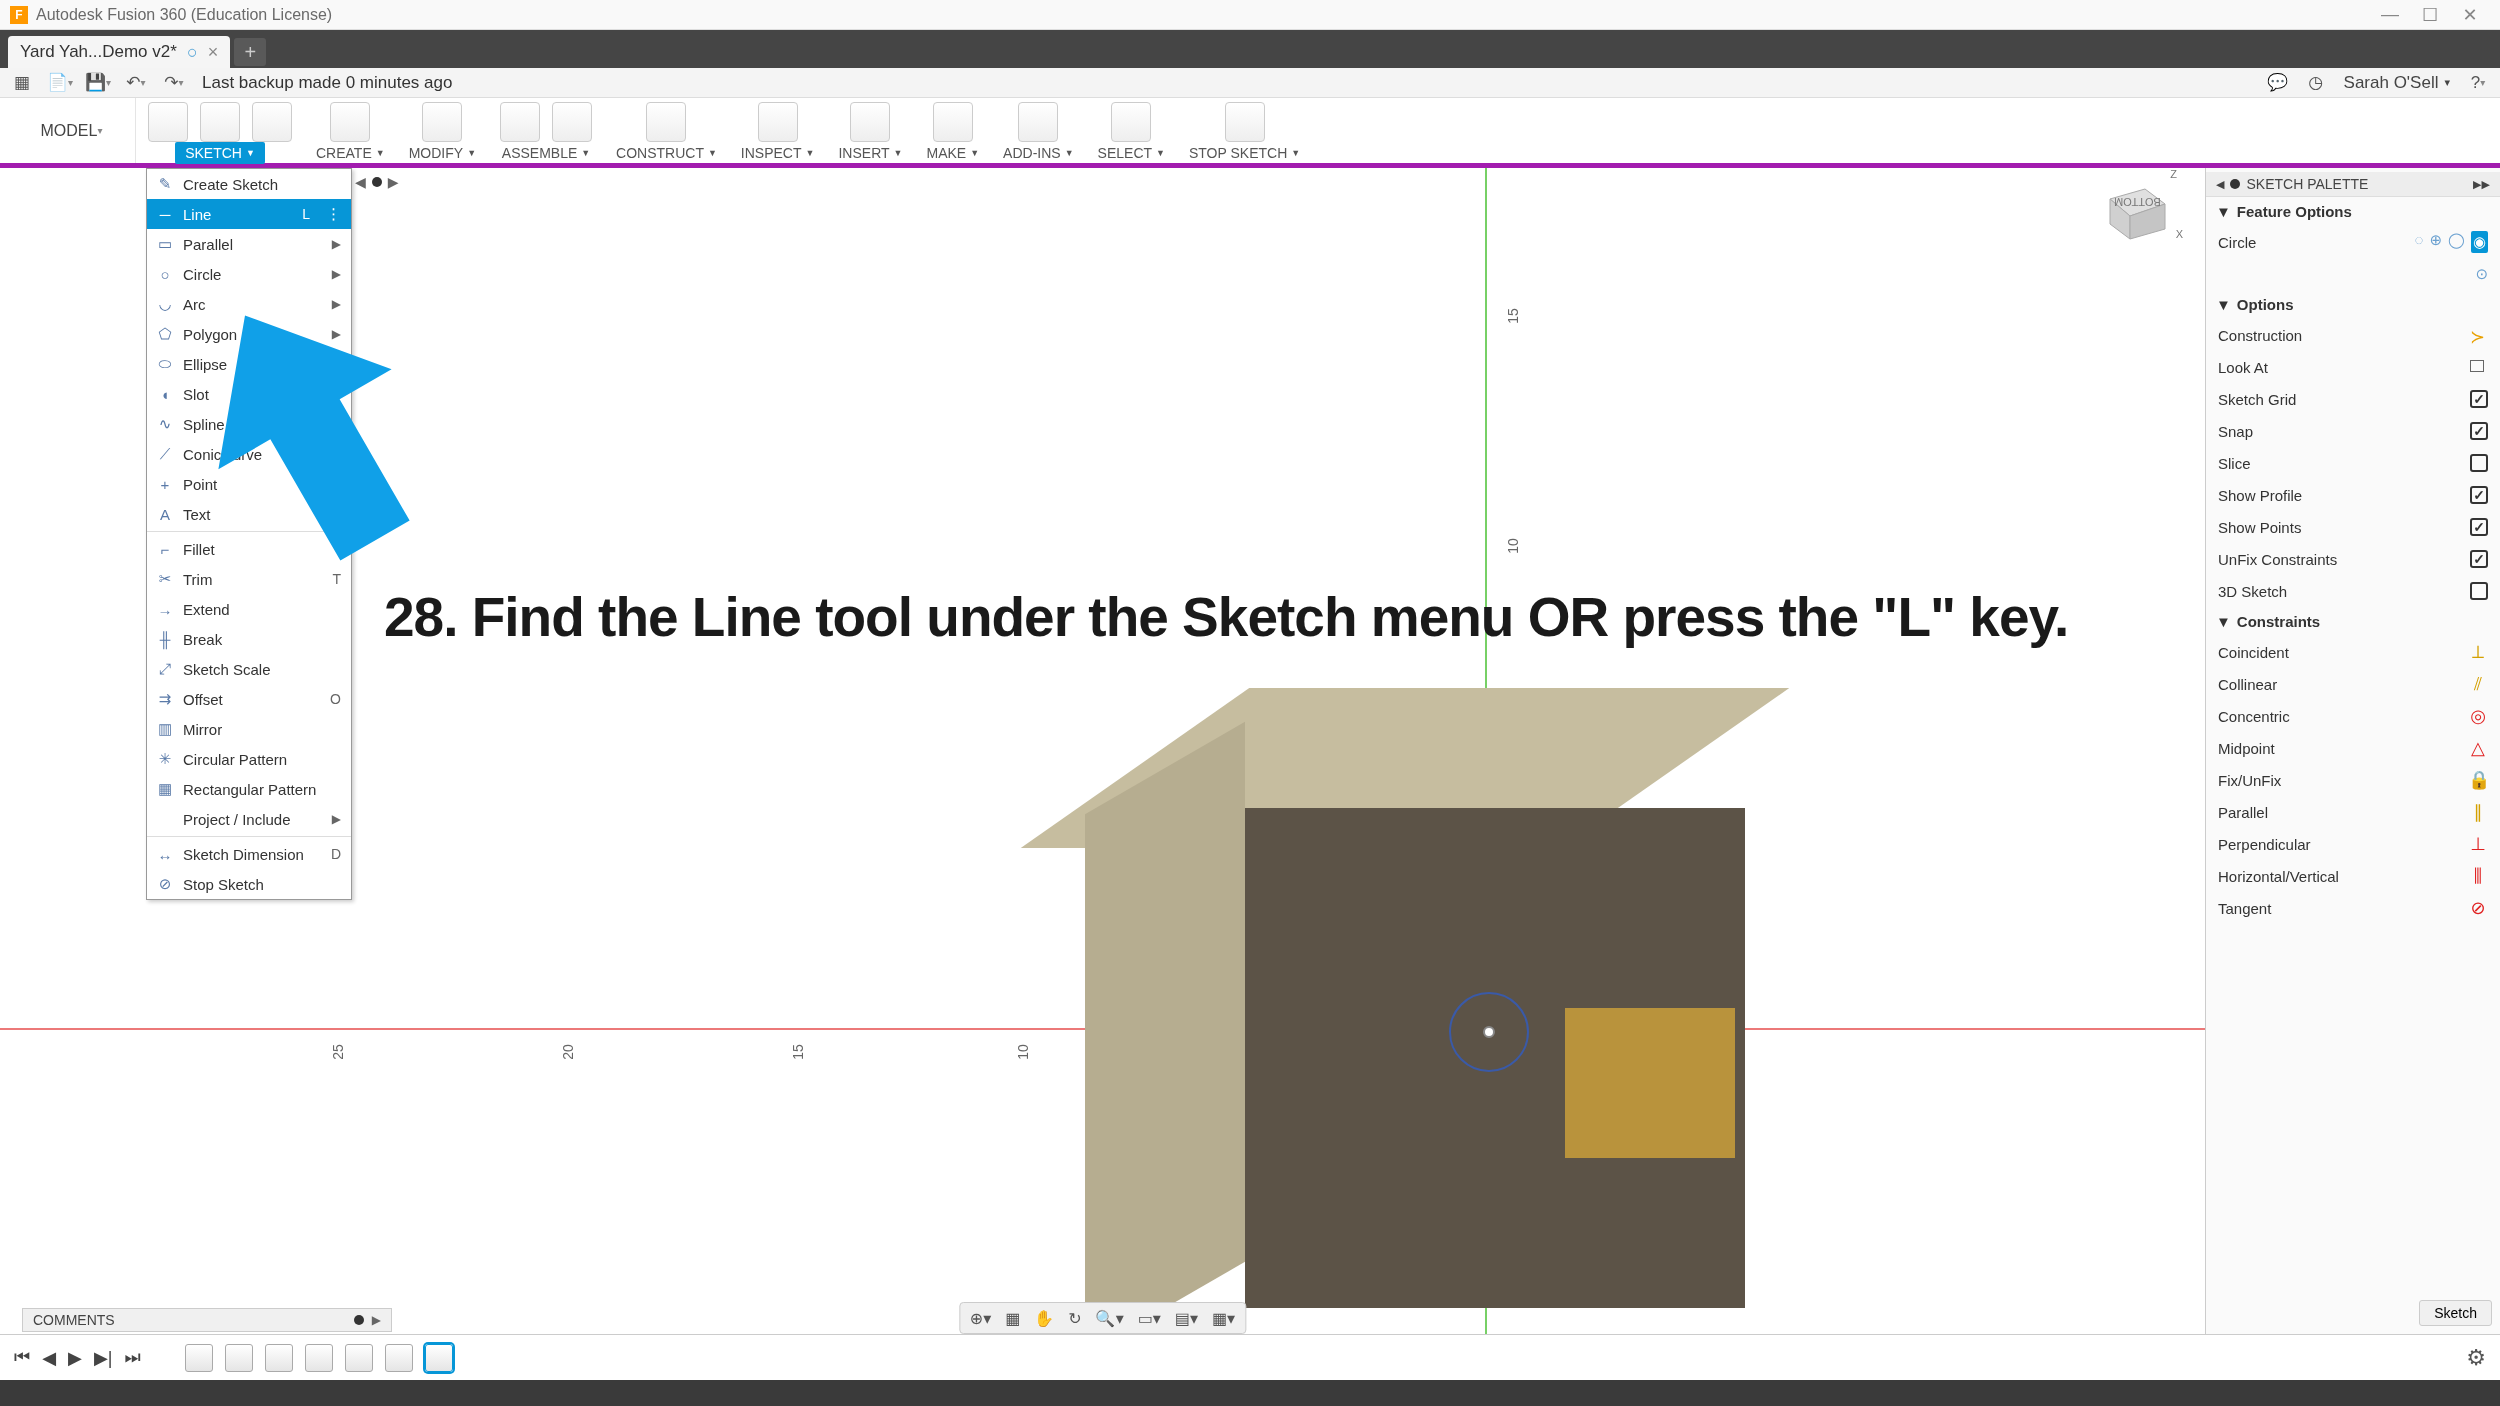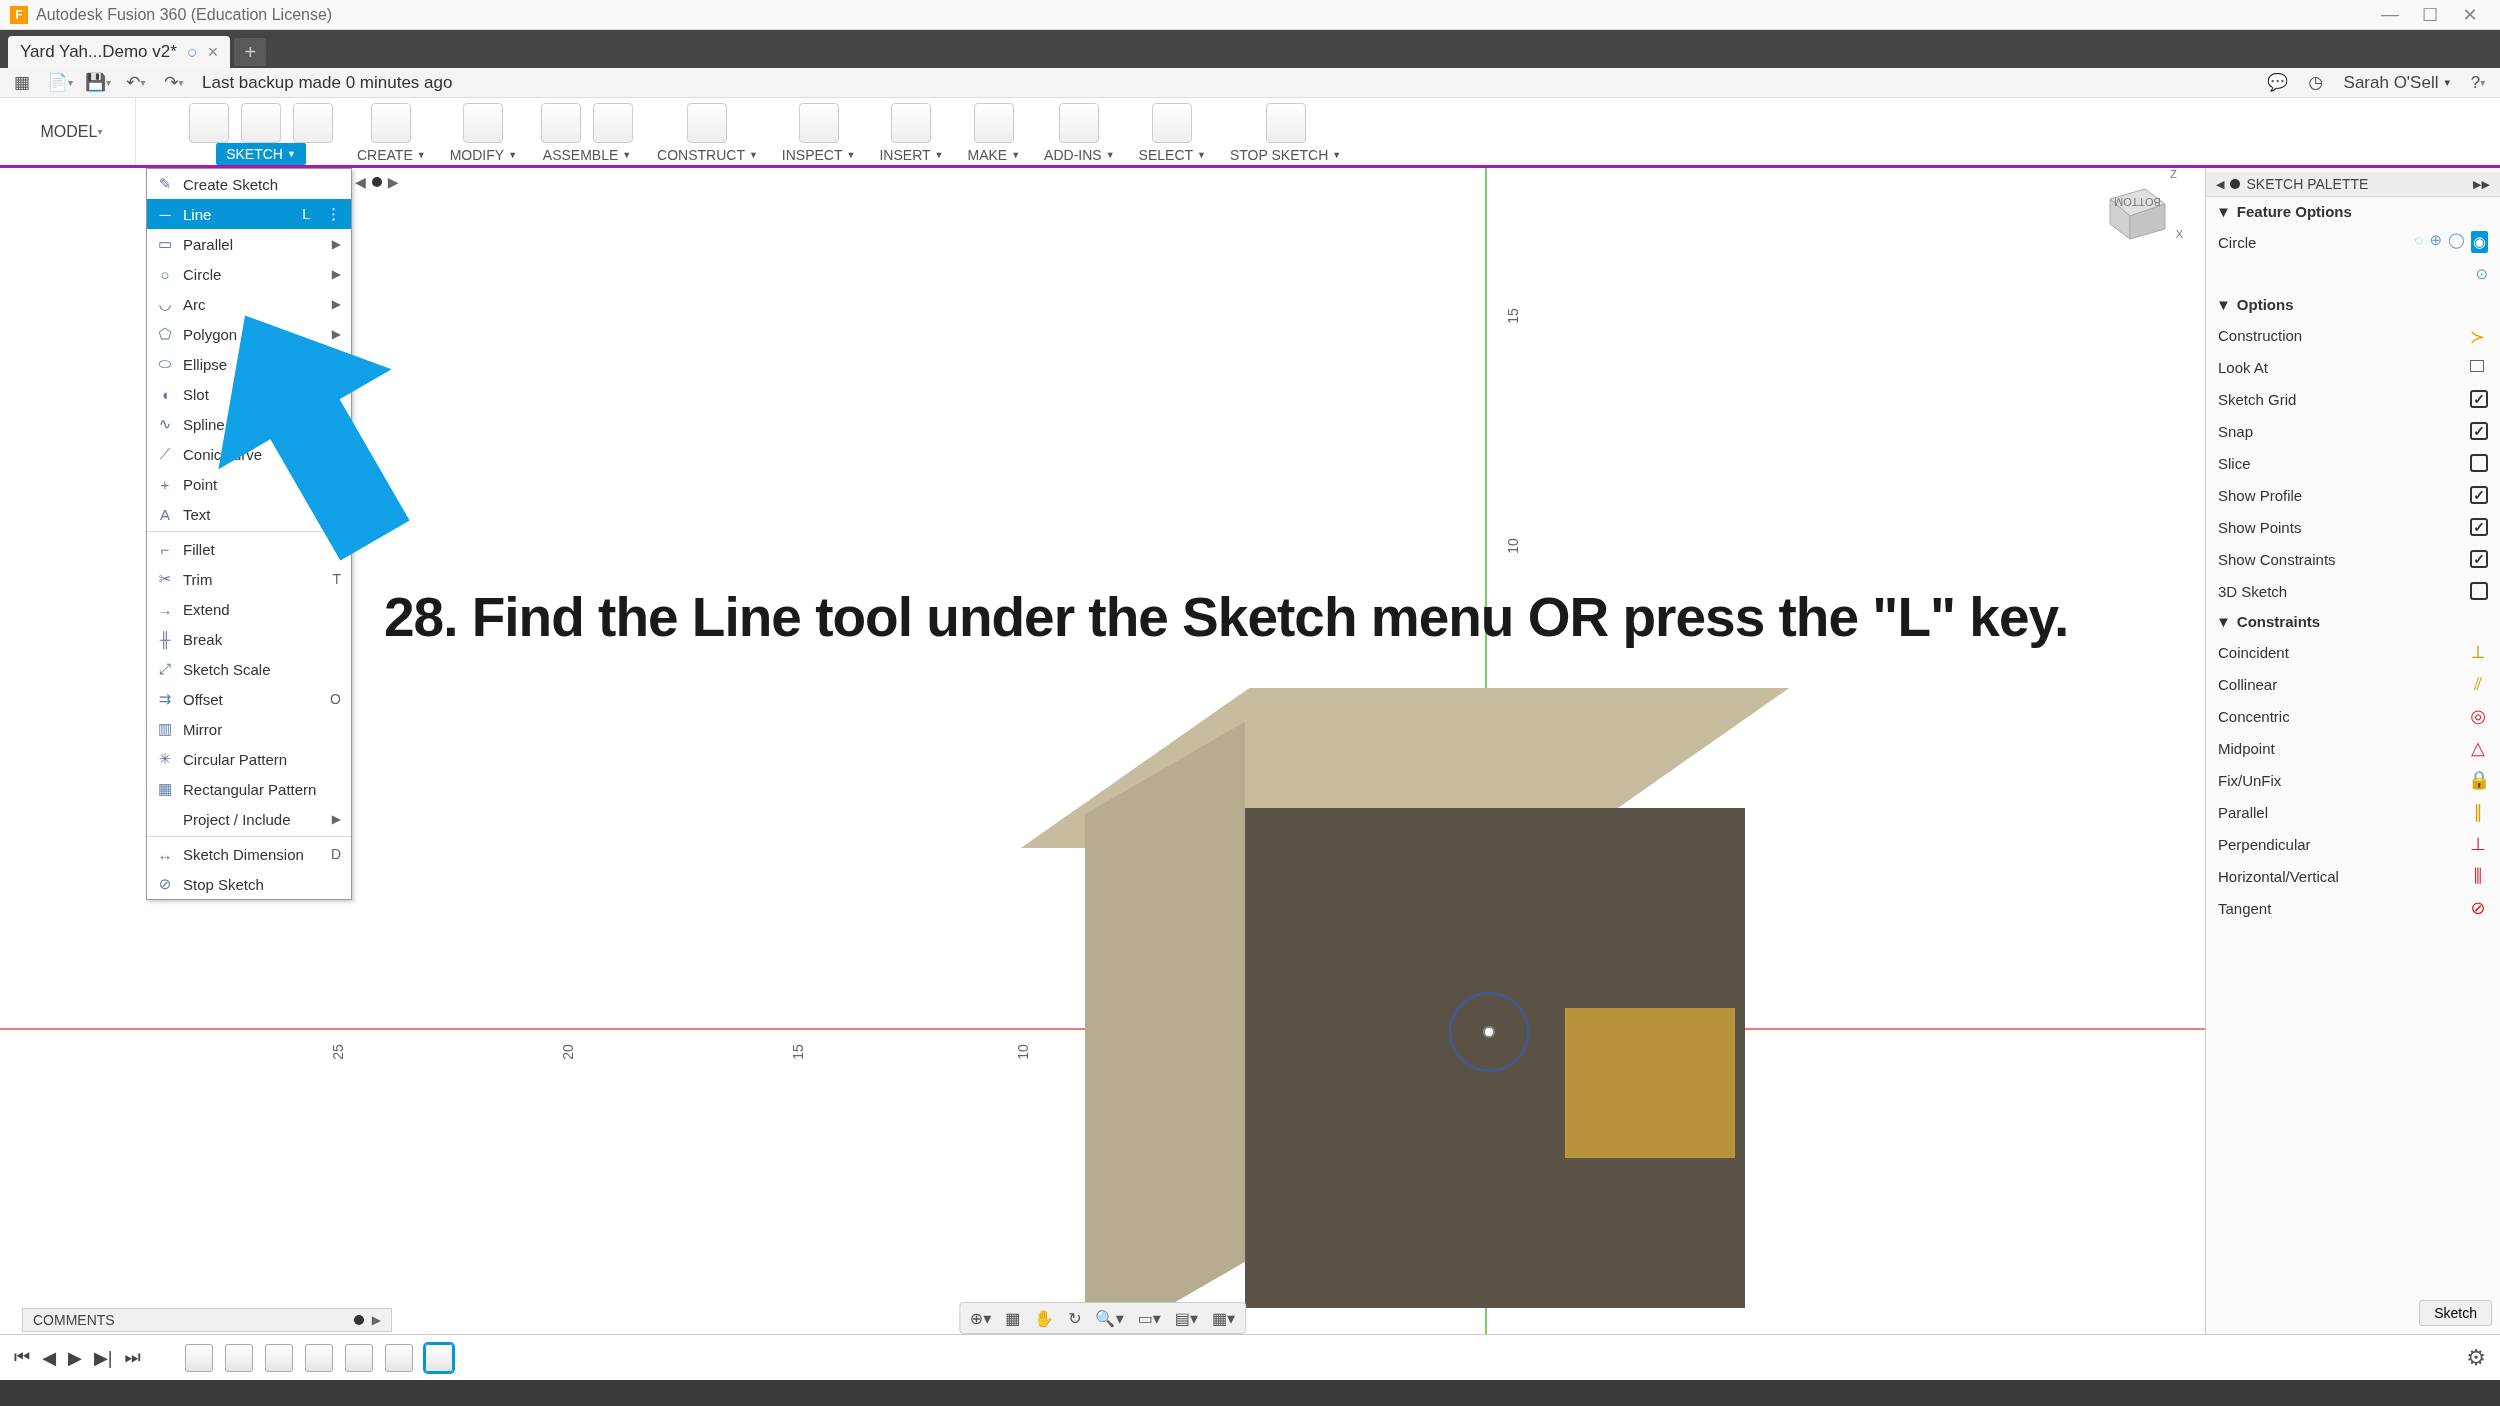--- a/index.html
+++ b/index.html
@@ -20,21 +20,21 @@
   .tab-add { width: 32px; height: 28px; background: #595959; color: #ccc; display:flex; align-items:center; justify-content:center; border-radius:3px; font-size:20px; margin-bottom:2px;}
 
   
   .quickbar { height: 30px; background: #f4f4f4; border-bottom: 1px solid #ddd; display:flex; align-items:center; padding: 0 12px; gap: 18px; font-size: 17px; color:#444;}
   .quickbar .qicn { width: 20px; height: 20px; display:flex; align-items:center; justify-content:center; color:#555;}
   .quickbar .status { color:#333; }
   .quickbar .spacer { flex:1; }
   .quickbar .user { display:flex; align-items:center; gap:6px; }
 
   
-  .ribbon { height: 70px; background: #fff; border-bottom: 3px solid #a21caf; display:flex; align-items:stretch; padding-left: 8px; gap: 41px;}
+  .ribbon { height: 70px; background: #fff; border-bottom: 5px solid #a21caf; display:flex; align-items:stretch; padding-left: 8px;}
   .workspace { width: 128px; display:flex; align-items:center; justify-content:center; font-size: 16px; color:#444; border-right:1px solid #e5e5e5;}
   .ribbon-group { display:flex; flex-direction:column; align-items:center; padding: 4px 12px 0; }
   .ribbon-icons { flex:1; display:flex; align-items:center; gap: 12px; }
   .ricon { width: 40px; height: 40px; border:1px solid #ccc; border-radius:4px; background: linear-gradient(#fff,#eee); display:flex; align-items:center; justify-content:center; }
   .ribbon-label { font-size: 14px; color:#555; padding: 3px 0 2px; display:flex; align-items:center; gap:4px; }
   .ribbon-group.active .ribbon-label { background:#0696d7; color:#fff; padding:3px 10px; border-radius:2px; }
 
   
   .main { flex:1; display:flex; position:relative; background:#fff; }
   
@@ -500,21 +500,21 @@
           </div>
           <div class="prow">
             <div class="plabel">Show Profile</div>
             <div class="ptoggle on"></div>
           </div>
           <div class="prow">
             <div class="plabel">Show Points</div>
             <div class="ptoggle on"></div>
           </div>
           <div class="prow">
-            <div class="plabel">Show Constraints</div>
+            <div class="plabel">UnFix Constraints</div>
             <div class="ptoggle on"></div>
           </div>
           <div class="prow">
             <div class="plabel">3D Sketch</div>
             <div class="ptoggle"></div>
           </div>
         </div>
 
       <div class="psection">▼ <span>Constraints</span></div>
       <div id="palette-constraints">

